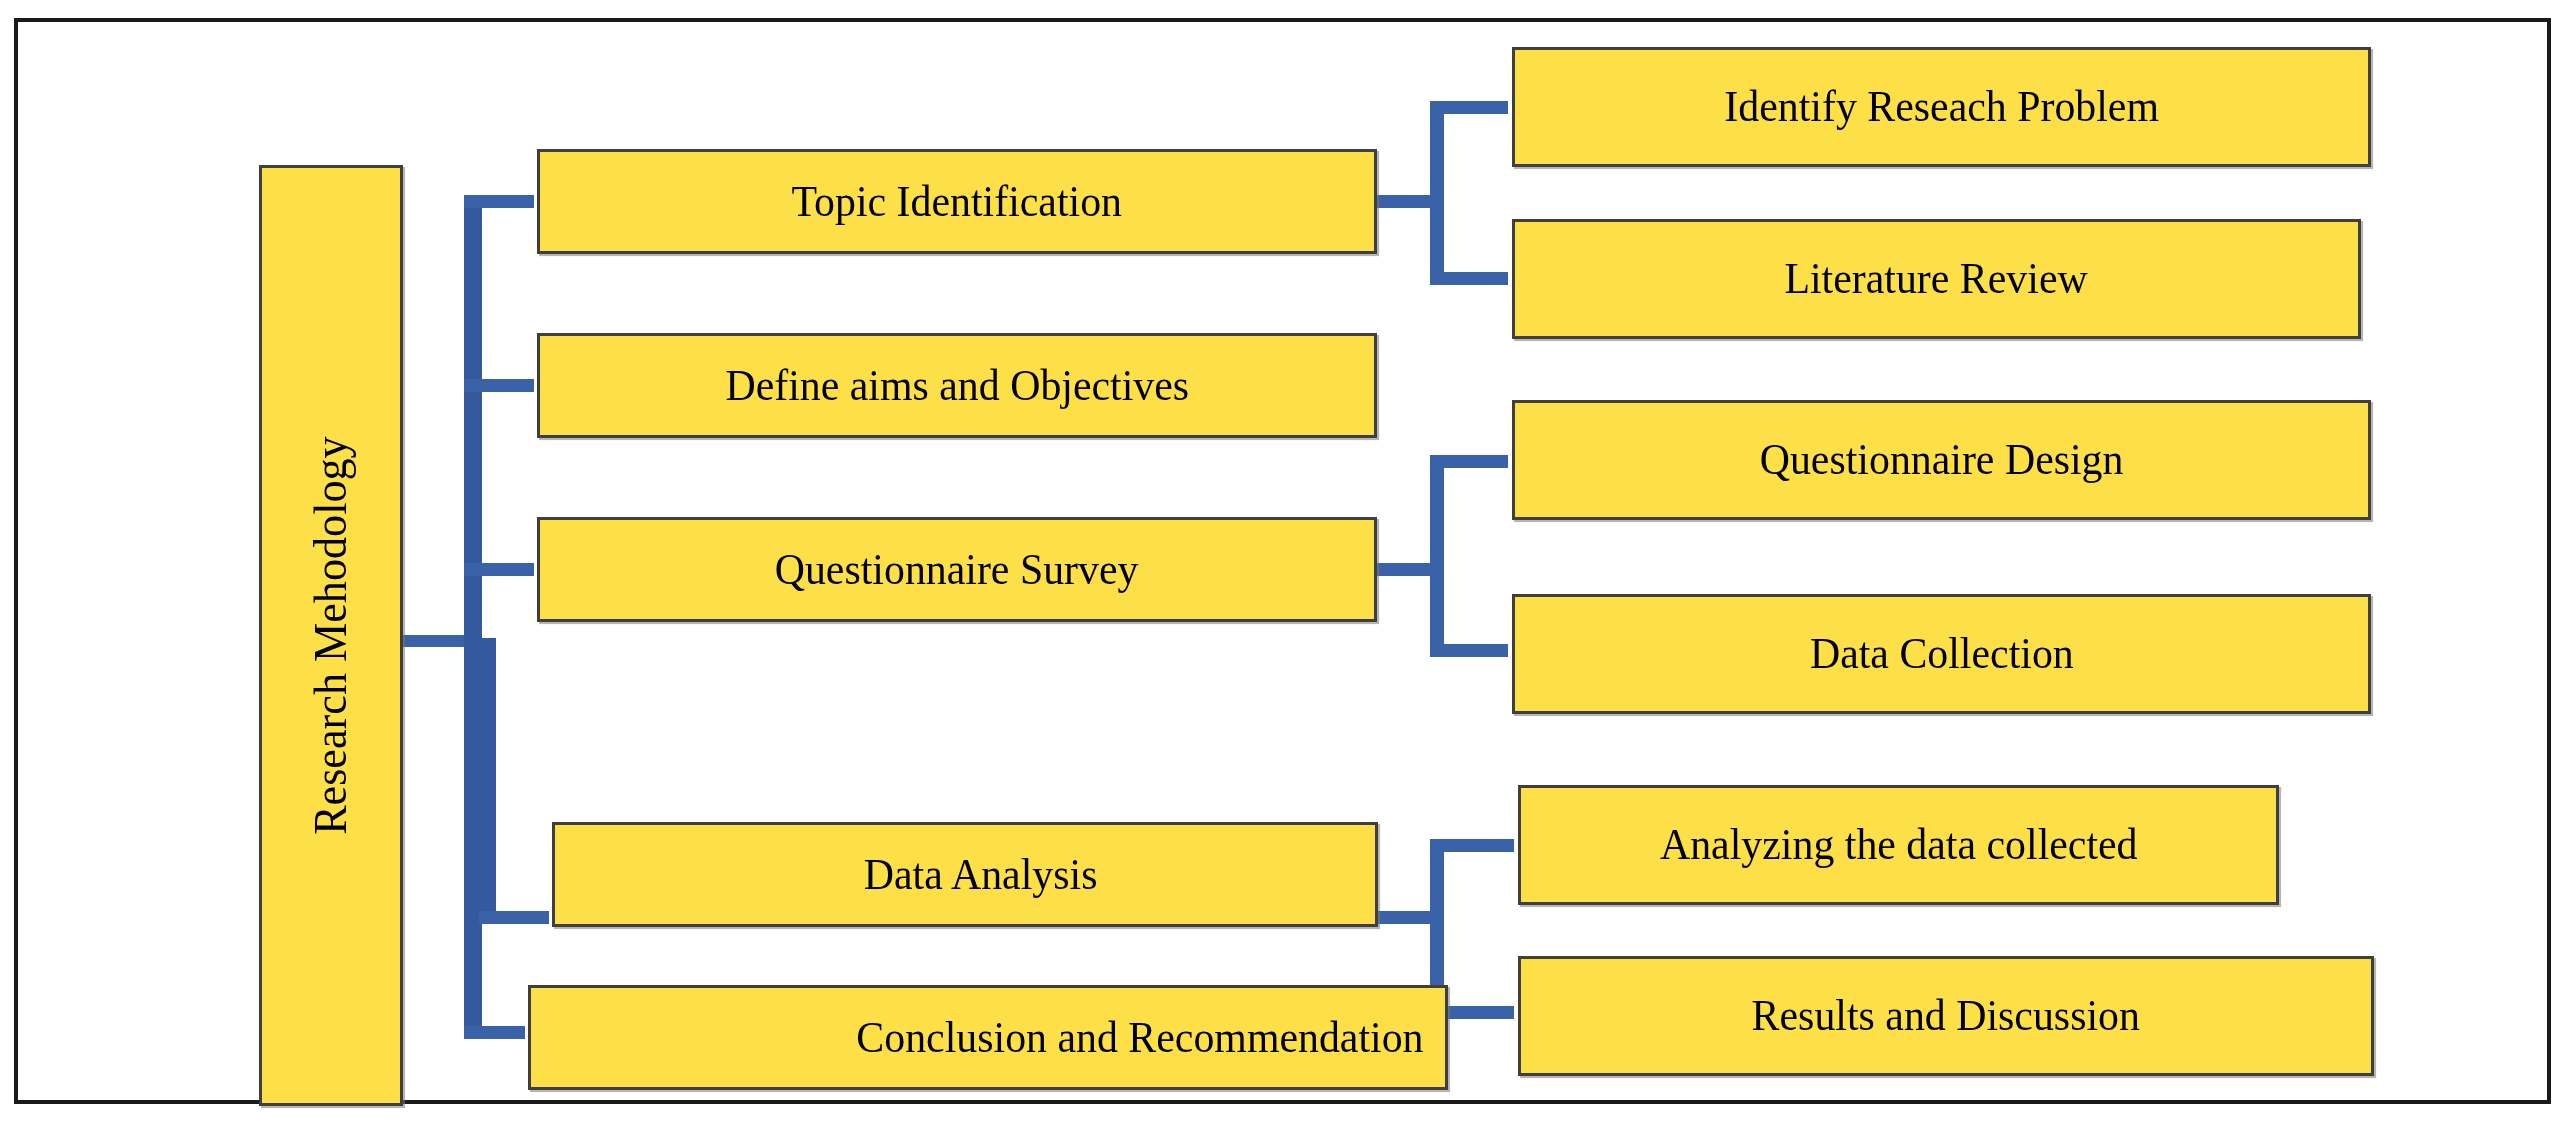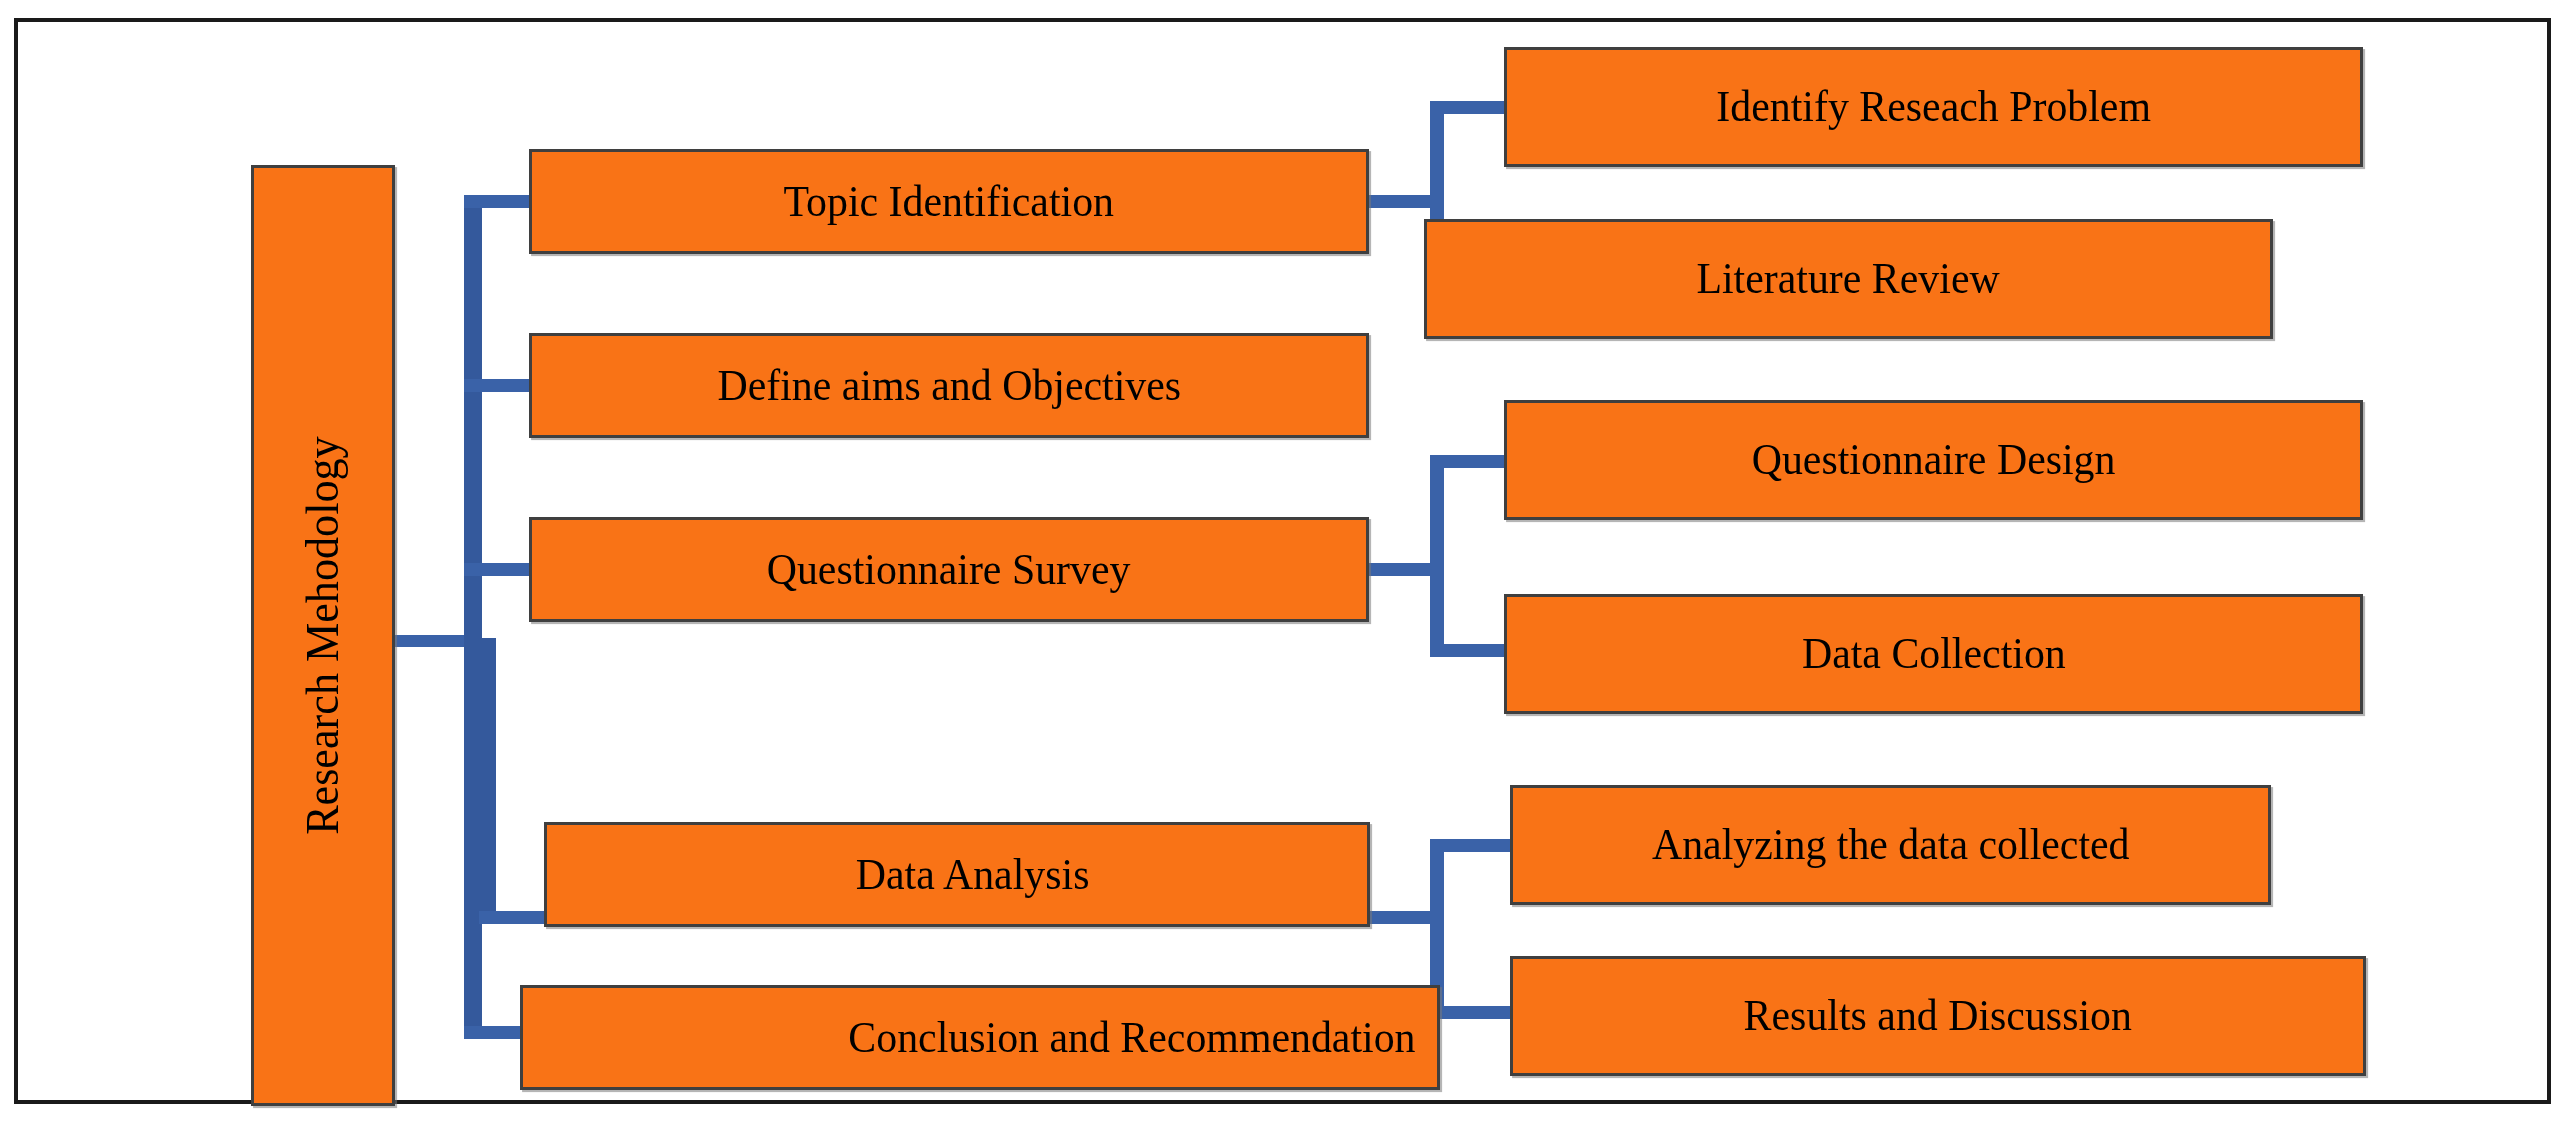--- a/index.html
+++ b/index.html
@@ -27,27 +27,28 @@
     height: 1086px;
     border: 4.9px solid #1a1a1a;
     box-sizing: border-box;
     background: #ffffff;
   }
 
   
   .node {
     position: absolute;
     box-sizing: border-box;
-    background: #f97316;
+    background: #fde047;
     border: 3.5px solid #3f3f3f;
     box-shadow: 2.1px 2.1px 0 0 rgba(120,120,120,0.55);
     display: flex;
     align-items: center;
     justify-content: center;
     z-index: 4;
+    margin-left: 8px;
   }
   .node .node-label {
     font-family: "Liberation Serif", "DejaVu Serif", serif;
     color: #000000;
     font-size: 45px;
     line-height: 1.05;
     white-space: nowrap;
     letter-spacing: 0px;
     transform: scaleX(0.93);
   }
@@ -69,21 +70,21 @@
   .lvl1 { height: 105px; }
   #n-topic        { left: 511px; top: 127px;  width: 840px; }
   #n-aims         { left: 511px; top: 311px;  width: 840px; }
   #n-survey       { left: 511px; top: 495px;  width: 840px; }
   #n-analysis     { left: 526px; top: 800px; width: 826px; padding-left: 32px; }
   #n-conclusion   { left: 502px; top: 963px; width: 920px; justify-content: flex-end; }
 
   
   .lvl2 { height: 120px; }
   #n-problem    { left: 1486px; top: 25px;   width: 859px; }
-  #n-litreview  { left: 1406px; top: 197px;  width: 849px; }
+  #n-litreview  { left: 1486px; top: 197px;  width: 849px; }
   #n-qdesign    { left: 1486px; top: 378px;  width: 859px; }
   #n-dcollect   { left: 1486px; top: 572px;  width: 859px; }
   #n-analyzing  { left: 1492px; top: 763px; width: 761px; }
   #n-results    { left: 1492px; top: 934px; width: 856px; }
 
   
   .conn {
     position: absolute;
     background: #3A62A8;
     z-index: 2;

